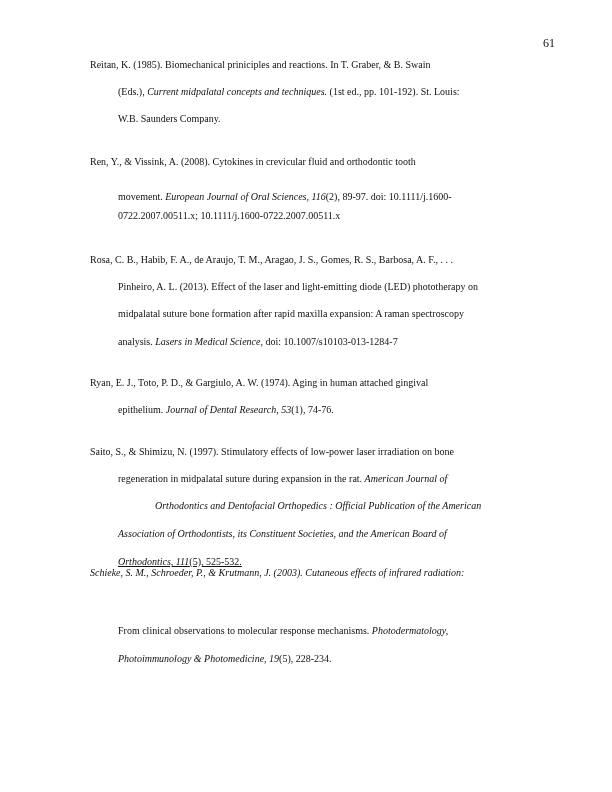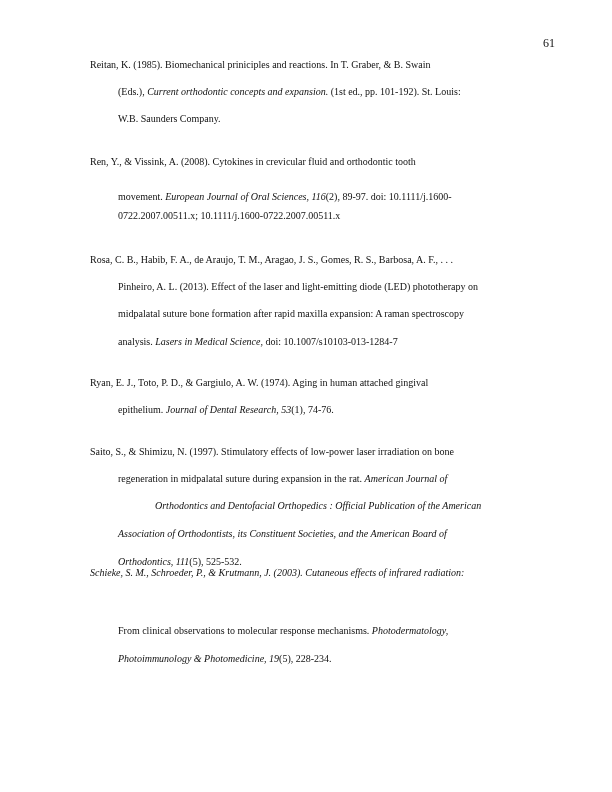--- a/index.html
+++ b/index.html
@@ -10,21 +10,21 @@
   .line.indent { left: 118px; }
   em { font-style: italic; }
 </style>
 </head>
 <body>
 
 <div class="page-number">61</div>
 <div id="refs">
     <div>
       <div class="line" style="top: 58px;"><span>Reitan, K. (1985). Biomechanical priniciples and reactions. In T. Graber, &amp; B. Swain</span></div>
-      <div class="line indent" style="top: 85px;"><span>(Eds.), </span><em>Current orthodontic concepts and expansion.</em><span> (1st ed., pp. 101-192). St. Louis:</span></div>
+      <div class="line indent" style="top: 85px;"><span>(Eds.), </span><em>Current midpalatal concepts and techniques.</em><span> (1st ed., pp. 101-192). St. Louis:</span></div>
       <div class="line indent" style="top: 112px;"><span>W.B. Saunders Company.</span></div>
     </div>
     <div>
       <div class="line" style="top: 155px;"><span>Ren, Y., &amp; Vissink, A. (2008). Cytokines in crevicular fluid and orthodontic tooth</span></div>
       <div class="line indent" style="top: 190px;"><span>movement. </span><em>European Journal of Oral Sciences, 116</em><span>(2), 89-97. doi: 10.1111/j.1600-</span></div>
       <div class="line indent" style="top: 209px;"><span>0722.2007.00511.x; 10.1111/j.1600-0722.2007.00511.x</span></div>
     </div>
     <div>
       <div class="line" style="top: 253px;"><span>Rosa, C. B., Habib, F. A., de Araujo, T. M., Aragao, J. S., Gomes, R. S., Barbosa, A. F., . . .</span></div>
       <div class="line indent" style="top: 280px;"><span>Pinheiro, A. L. (2013). Effect of the laser and light-emitting diode (LED) phototherapy on</span></div>
@@ -33,20 +33,20 @@
     </div>
     <div>
       <div class="line" style="top: 376px;"><span>Ryan, E. J., Toto, P. D., &amp; Gargiulo, A. W. (1974). Aging in human attached gingival</span></div>
       <div class="line indent" style="top: 403px;"><span>epithelium. </span><em>Journal of Dental Research, 53</em><span>(1), 74-76.</span></div>
     </div>
     <div>
       <div class="line" style="top: 445px; text-align: center;"><span>Saito, S., &amp; Shimizu, N. (1997). Stimulatory effects of low-power laser irradiation on bone</span></div>
       <div class="line indent" style="top: 472px;"><span>regeneration in midpalatal suture during expansion in the rat. </span><em>American Journal of</em></div>
       <div class="line indent" style="top: 499px; margin-left: 37px;"><em>Orthodontics and Dentofacial Orthopedics : Official Publication of the American</em></div>
       <div class="line indent" style="top: 527px;"><em>Association of Orthodontists, its Constituent Societies, and the American Board of</em></div>
-      <div class="line indent" style="top: 555px;"><em>Orthodontics, 111</em><span>(5), 525-532.</span></div>
+      <div class="line indent" style="top: 555px; text-decoration: underline;"><em>Orthodontics, 111</em><span>(5), 525-532.</span></div>
     </div>
     <div>
       <div class="line" style="top: 566px; font-style: italic;"><span>Schieke, S. M., Schroeder, P., &amp; Krutmann, J. (2003). Cutaneous effects of infrared radiation:</span></div>
       <div class="line indent" style="top: 624px;"><span>From clinical observations to molecular response mechanisms. </span><em>Photodermatology,</em></div>
       <div class="line indent" style="top: 652px;"><em>Photoimmunology &amp; Photomedicine, 19</em><span>(5), 228-234.</span></div>
     </div>
   </div>
 
 </body></html>

